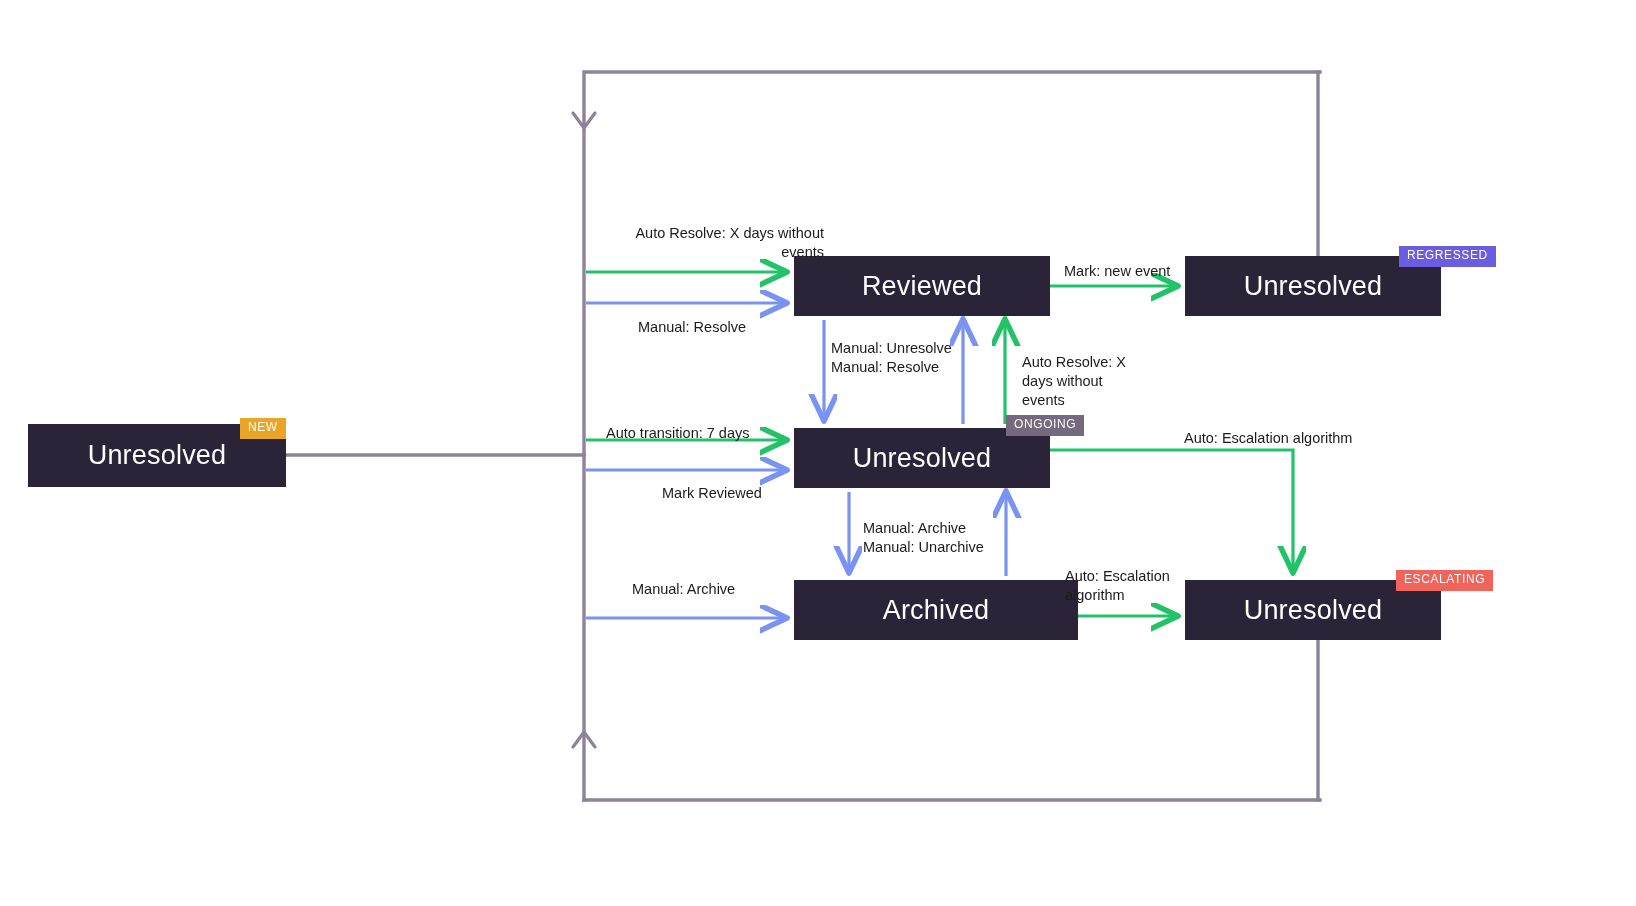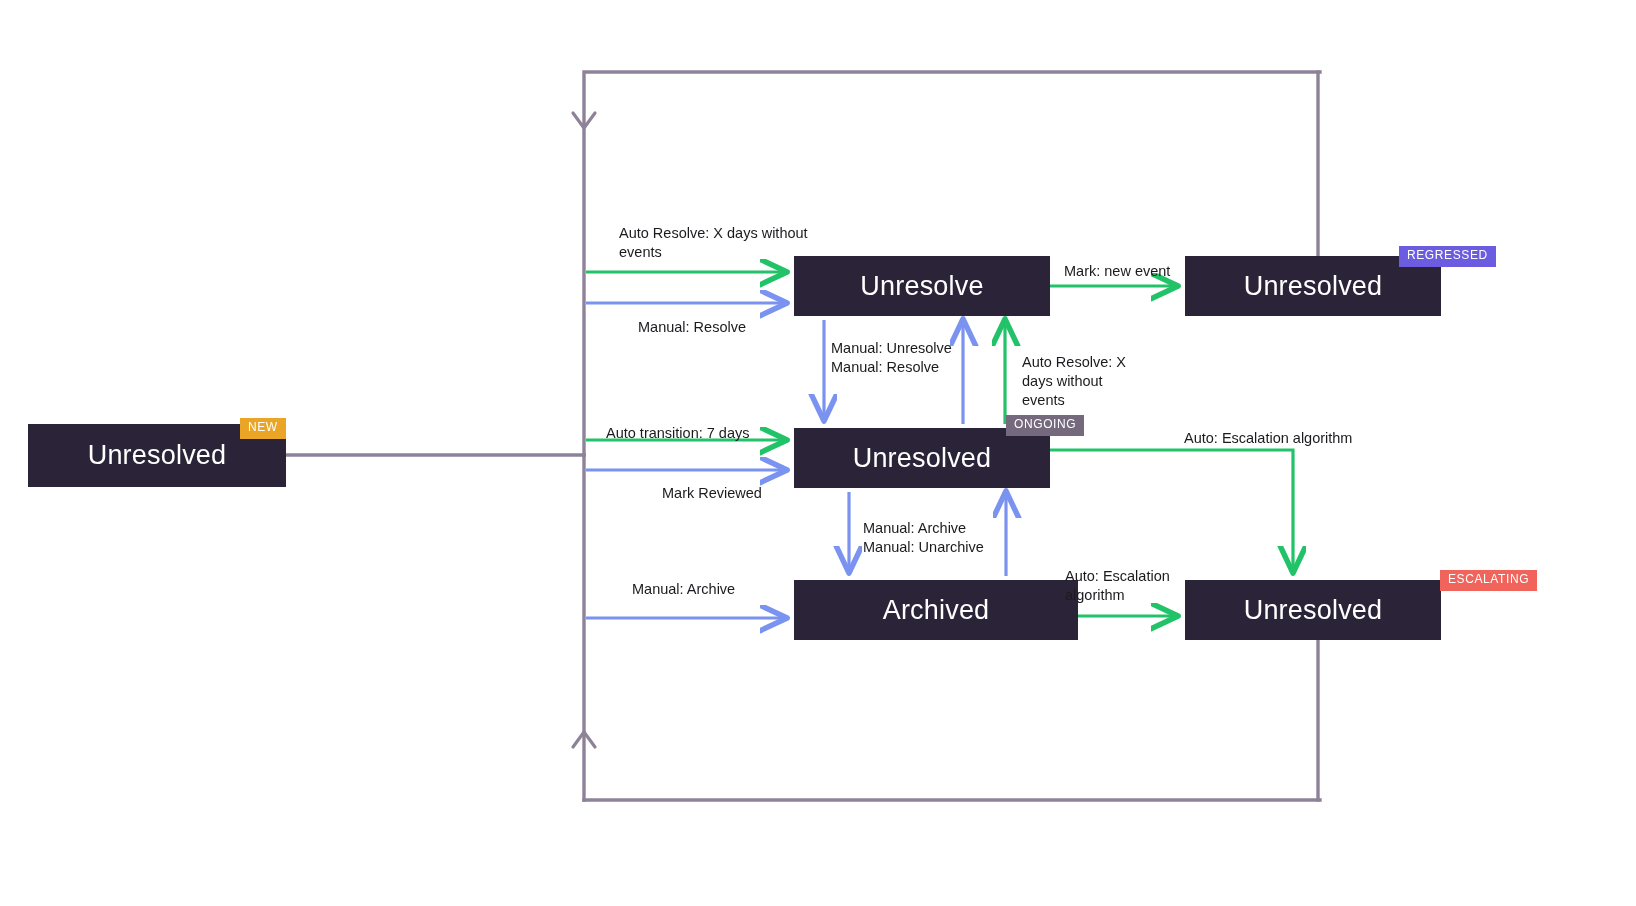--- a/index.html
+++ b/index.html
@@ -148,21 +148,21 @@
     <g>
       <path d="M1050,616 L1175,616" fill="none" stroke="#22c368" stroke-width="3.2" marker-end="url(#ah-green)"></path>
     </g>
   </svg>
 
   <div class="node" style="left:28px; top:424px; width:258px; height:63px;">
     <span>Unresolved</span>
   </div>
 
   <div class="node" style="left:794px; top:256px; width:256px; height:60px;">
-    <span>Unresolve</span>
+    <span>Reviewed</span>
   </div>
 
   <div class="node" style="left:794px; top:428px; width:256px; height:60px;">
     <span>Unresolved</span>
   </div>
 
   <div class="node" style="left:794px; top:580px; width:284px; height:60px;">
     <span>Archived</span>
   </div>
 
@@ -179,25 +179,25 @@
   </div>
 
   <div class="badge" style="left:1006px; top:415px; background:#75697e;">
     <span>ONGOING</span>
   </div>
 
   <div class="badge" style="left:1399px; top:246px; background:#6b5ce0;">
     <span>REGRESSED</span>
   </div>
 
-  <div class="badge" style="left:1396px; top:570px; background:#f0645c;margin-left:44px;">
+  <div class="badge" style="left:1396px; top:570px; background:#f0645c;">
     <span>ESCALATING</span>
   </div>
 
-  <div class="edge-label" style="left:619px; top:224px; width:222px;">Auto Resolve: X days without
+  <div class="edge-label" style="left:602px; top:224px; width:222px;text-align:right;">Auto Resolve: X days without
 events</div>
 
   <div class="edge-label" style="left:638px; top:318px; width:210px;">Manual: Resolve</div>
 
   <div class="edge-label" style="left:606px; top:411px; width:230px;margin-top:13px;">Auto transition: 7 days</div>
 
   <div class="edge-label" style="left:640px; top:484px; width:210px;margin-left:22px;">Mark Reviewed</div>
 
   <div class="edge-label" style="left:632px; top:580px; width:210px;">Manual: Archive</div>
 

